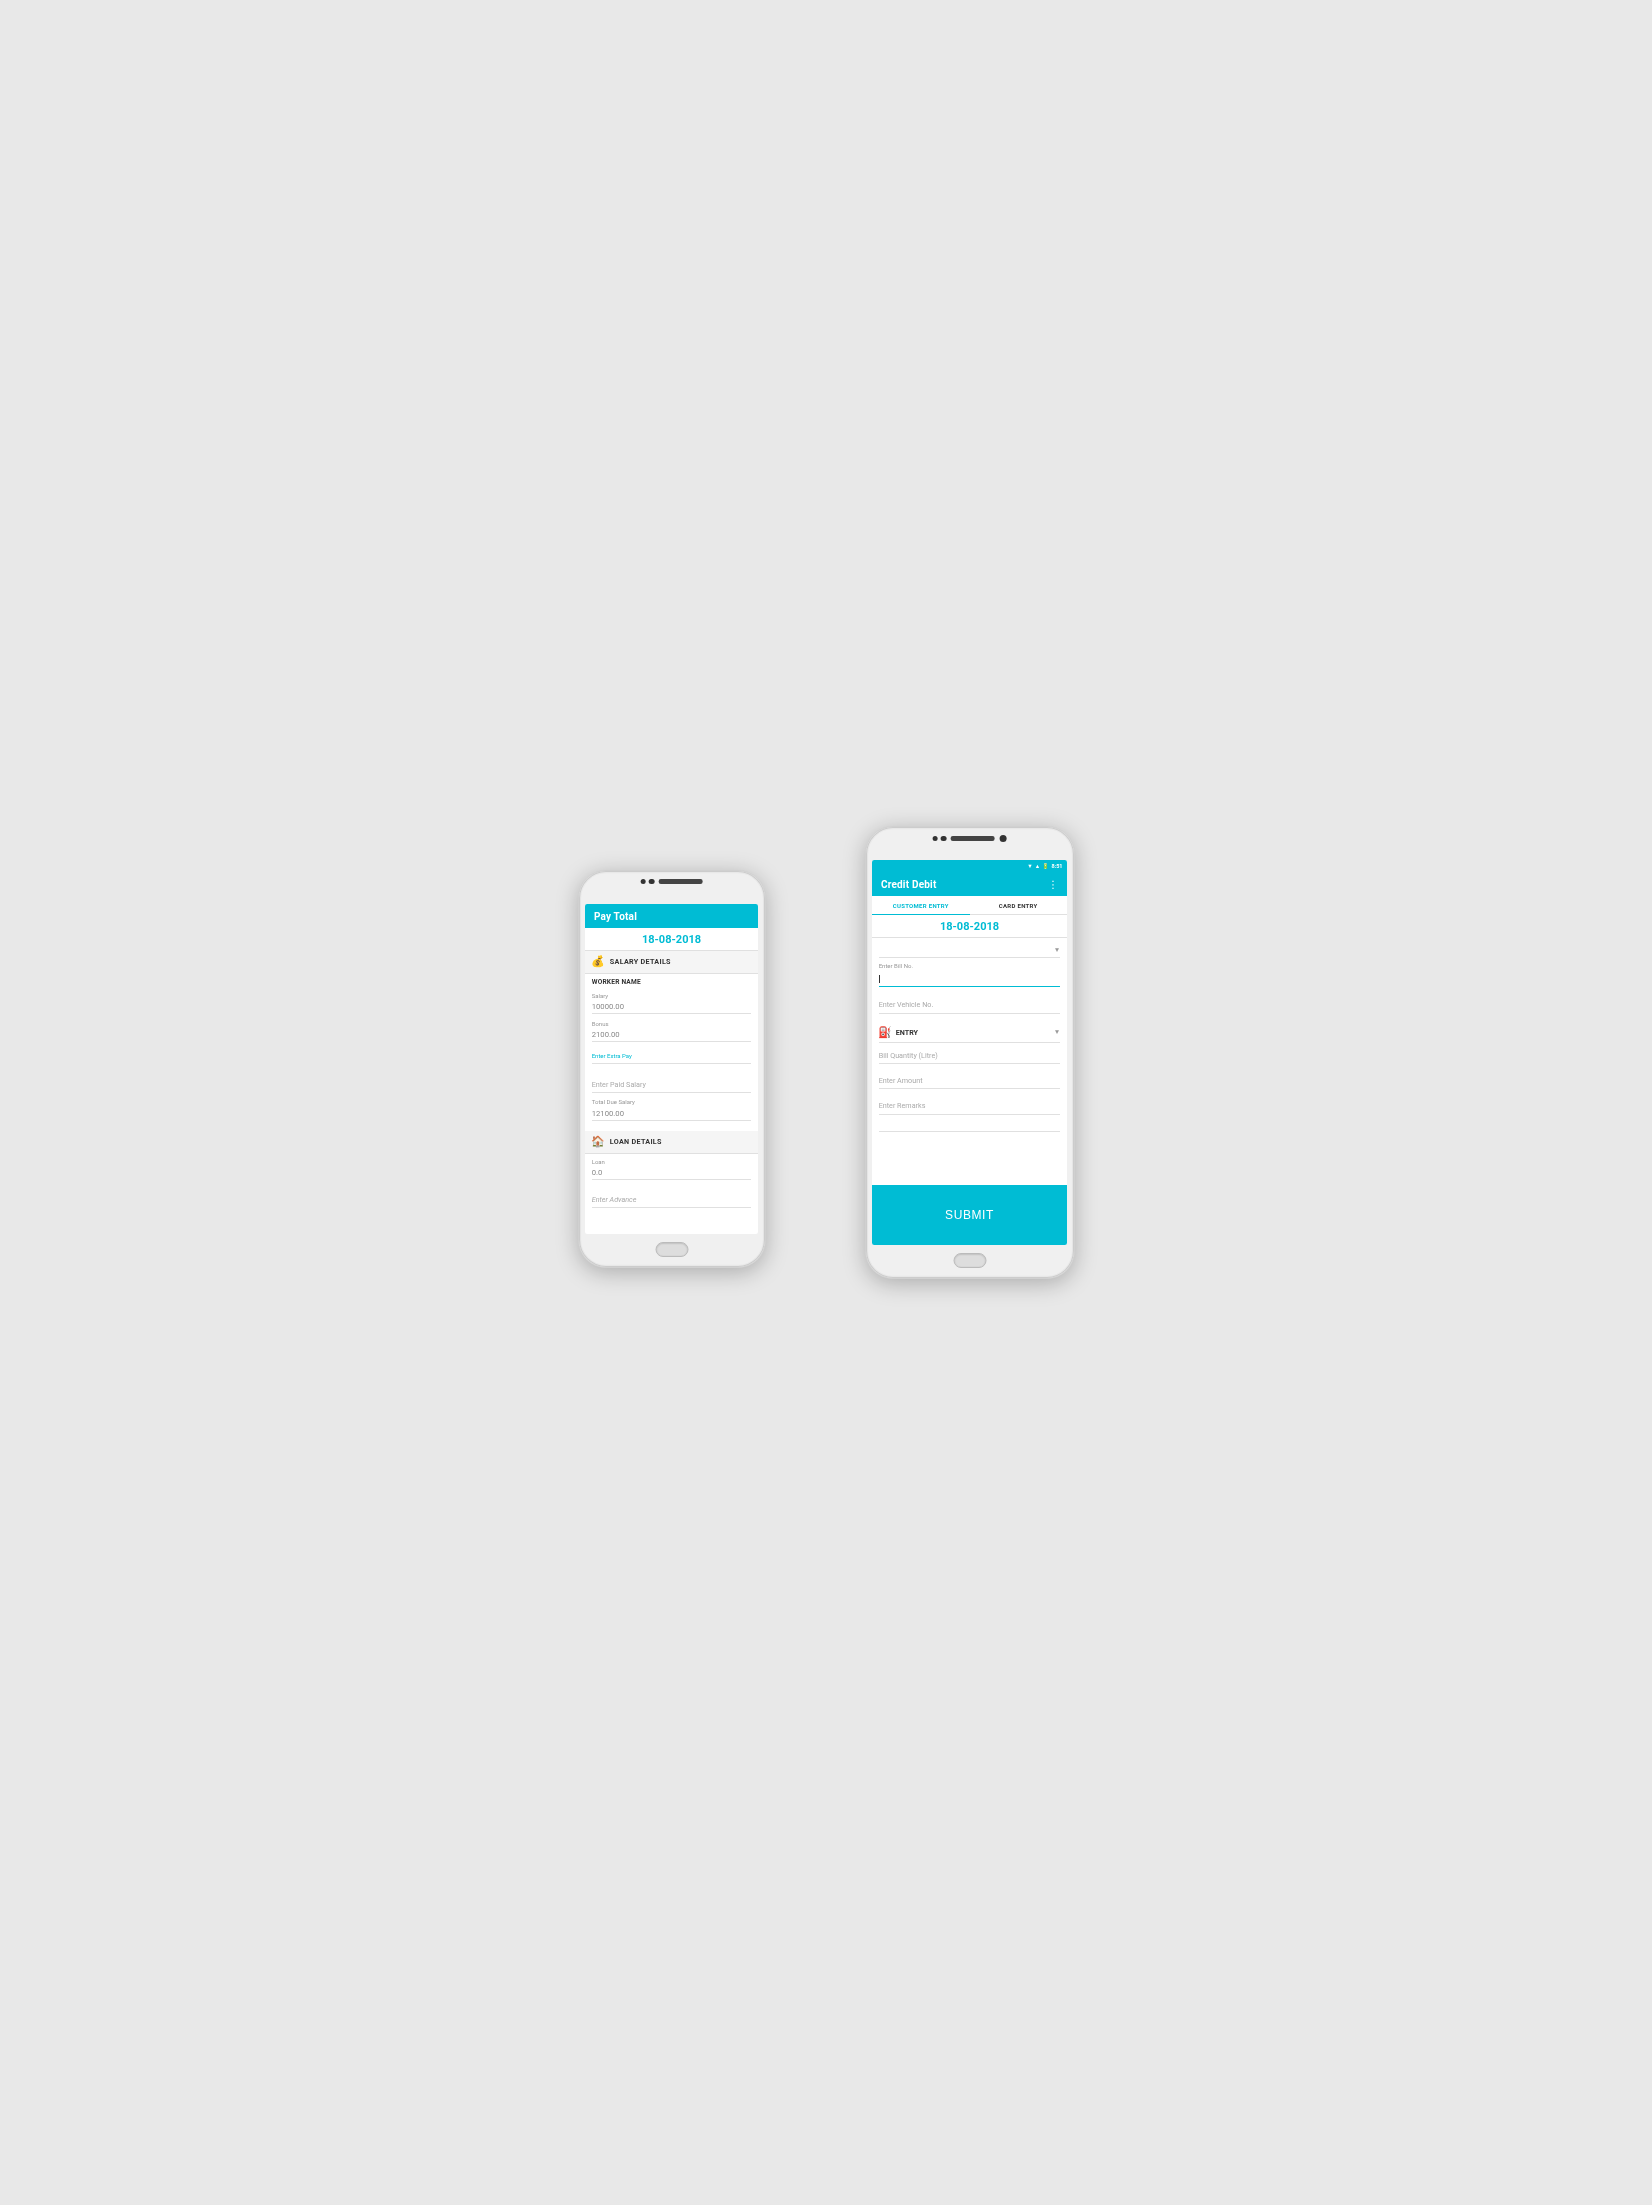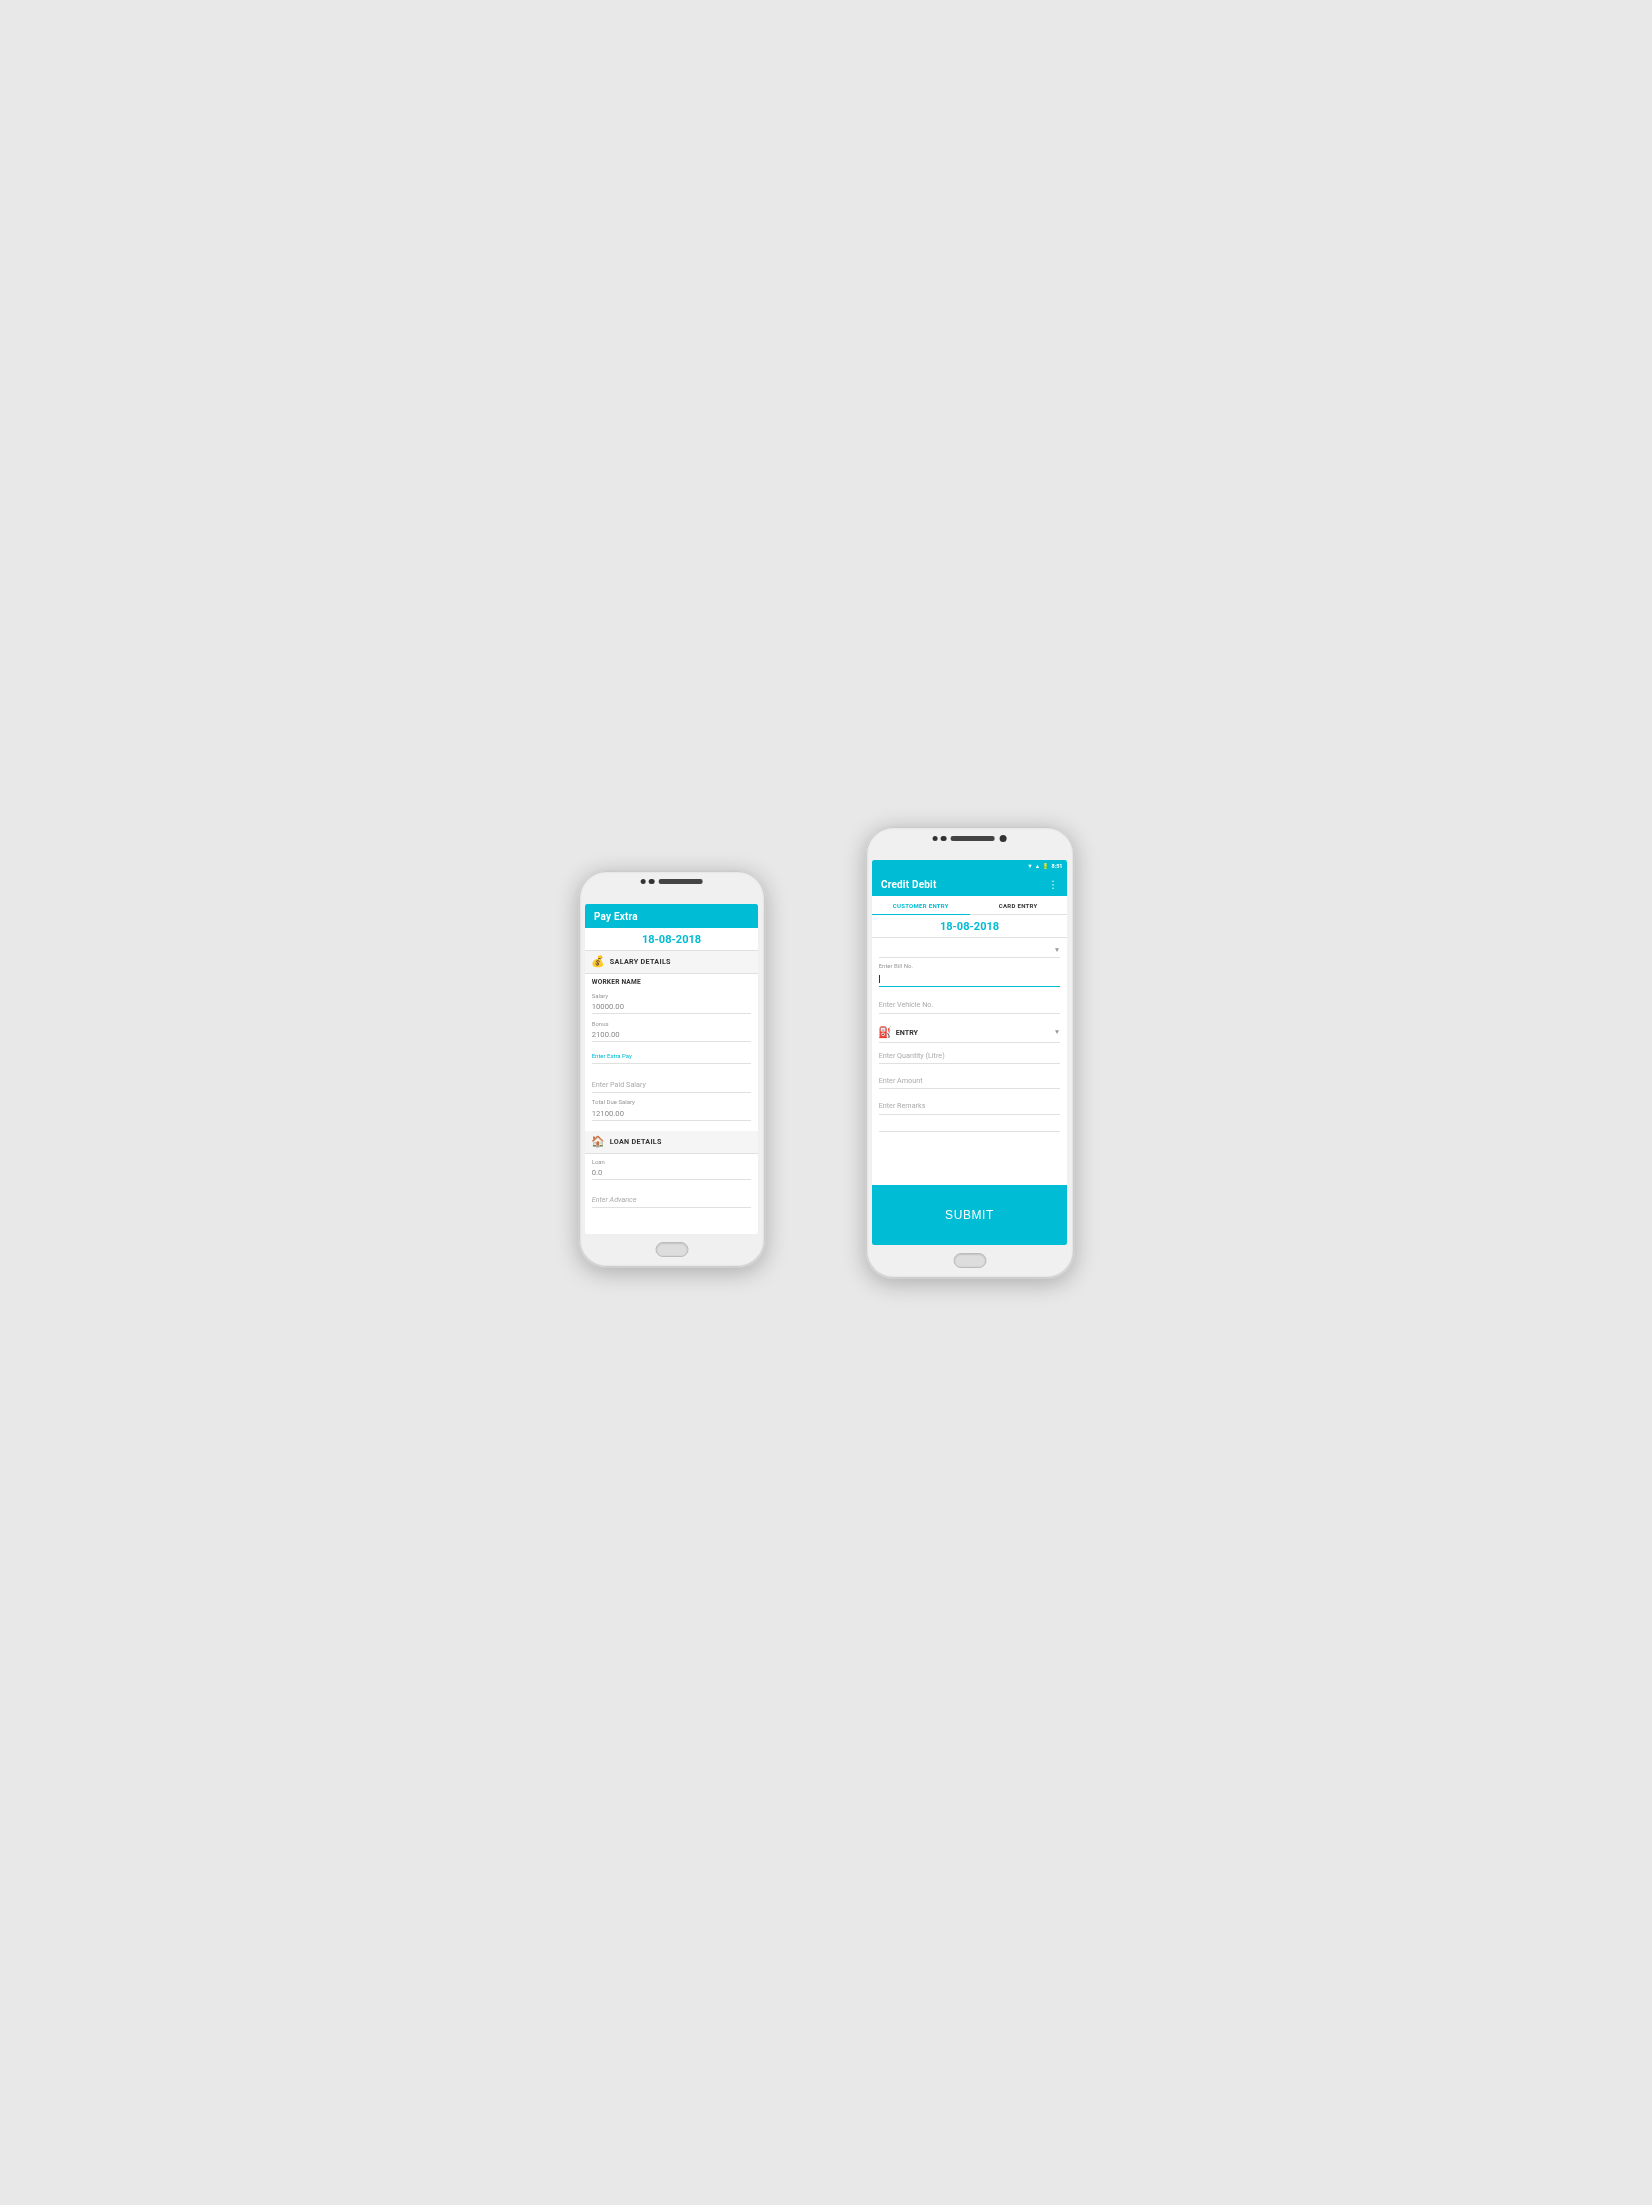--- a/index.html
+++ b/index.html
@@ -348,21 +348,21 @@
         </div>
         <div class="speaker"></div>
       </div>
 
       <div class="home-button"></div>
 
       <div class="screen">
         <div class="screen-content">
 
           <div class="app-header">
-            <span class="app-title">Pay Extra</span>
+            <span class="app-title">Pay Total</span>
           </div>
 
           <div class="date-display">18-08-2018</div>
 
           <div class="scrollable-content">
 
             <div class="section-header">
               <span class="section-icon">💰</span>
               <span class="section-title">SALARY DETAILS</span>
             </div>
@@ -497,21 +497,21 @@
               <div class="petrol-selector">
                 <div class="petrol-left">
                   <span class="petrol-icon">⛽</span>
                   <span class="petrol-label">ENTRY</span>
                 </div>
                 <span class="dropdown-arrow">▼</span>
               </div>
 
               <div class="field-group">
                 <div class="field-input">
-                  <span style="color:#aaa;font-size:7.2px;">Enter Quantity (Litre)</span>
+                  <span style="color:#aaa;font-size:7.2px;">Bill Quantity (Litre)</span>
                 </div>
               </div>
 
               <div style="height:3.3px;"></div>
 
               <div class="field-group">
                 <div class="field-input">
                   <span style="color:#aaa;font-size:7.2px;">Enter Amount</span>
                 </div>
               </div>

